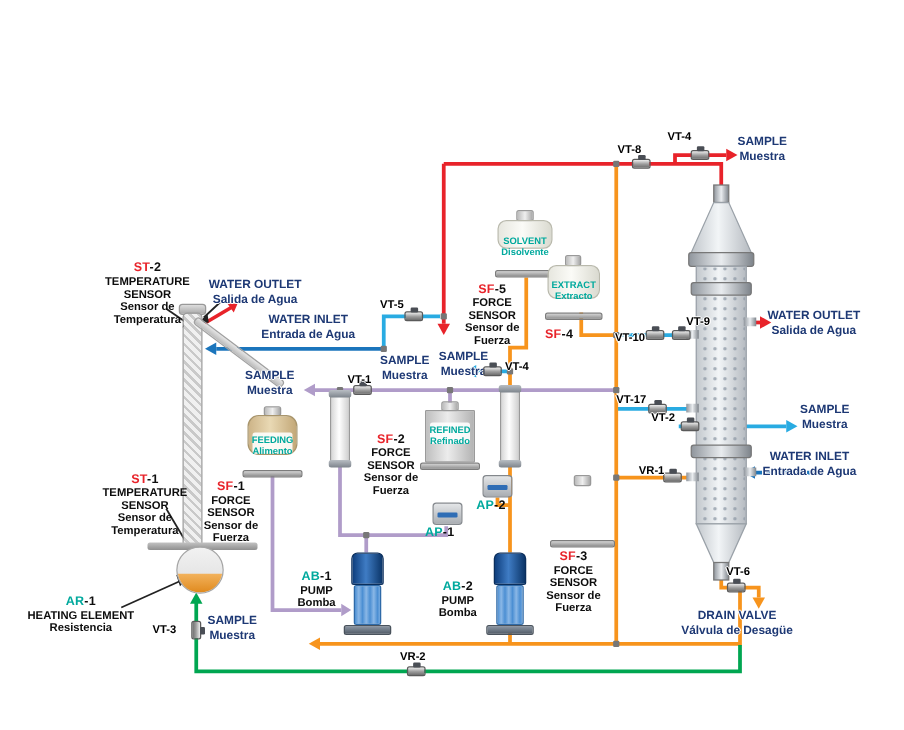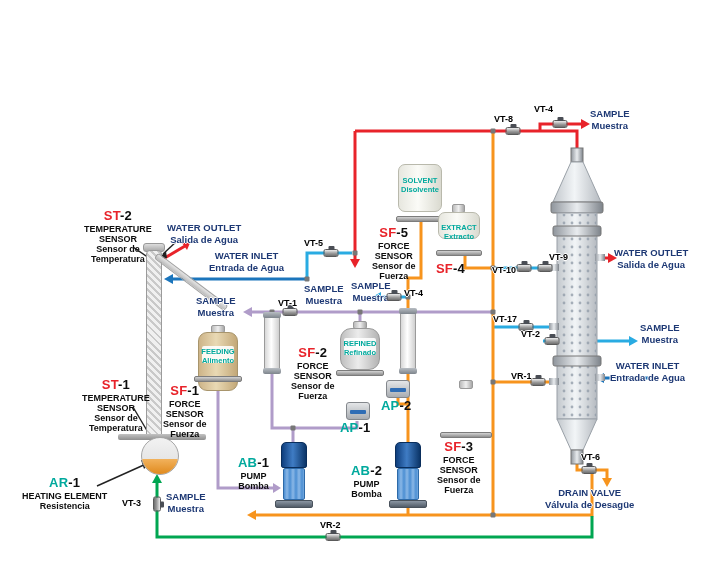--- a/index.html
+++ b/index.html
@@ -11,34 +11,34 @@
   #stage{position:relative;width:723px;height:584px;background:#fff;overflow:hidden}
   #pipes{position:absolute;left:0;top:0;z-index:1}
   .eq{position:absolute;z-index:2}
   .p-red{stroke:var(--red)} .p-blue{stroke:var(--blue)} .p-cyan{stroke:var(--cyan)}
   .p-orange{stroke:var(--orange)} .p-green{stroke:var(--green)} .p-lav{stroke:var(--lavender)}
   .f-red{fill:var(--red)} .f-blue{fill:var(--blue)} .f-cyan{fill:var(--cyan)}
   .f-orange{fill:var(--orange)} .f-green{fill:var(--green)} .f-lav{fill:var(--lavender)}
   .pipe{fill:none;stroke-width:3}
   .ptr{stroke:#222;stroke-width:1.4;fill:none}
   .lbl{position:absolute;z-index:4;font-weight:bold;font-size:9px;line-height:1.12;color:#0d0d0d;text-align:center;white-space:nowrap}
-  .lbl .code{font-size:13px;letter-spacing:.2px}
+  .lbl .code{font-size:10px;letter-spacing:.2px}
   .red{color:var(--red)} .teal{color:var(--teal)}
   .flow{position:absolute;z-index:4;font-weight:bold;font-size:9.5px;line-height:1.25;color:var(--navy);text-align:center;white-space:nowrap;
         text-shadow:0 1px 0 #fff,0 -1px 0 #fff,1px 0 0 #fff,-1px 0 0 #fff}
   .vlabel{position:absolute;z-index:5;font-weight:bold;font-size:9px;color:#000;white-space:nowrap;
         text-shadow:0 1px 0 #fff,0 -1px 0 #fff,1px 0 0 #fff,-1px 0 0 #fff}
   .valve{position:absolute;z-index:5;width:15px;height:8px;background:linear-gradient(180deg,#ececec,#9c9c9c 55%,#6f6f6f);
         border:1px solid #5a5a5a;border-radius:2px;transform:translate(-50%,-50%)}
   .valve::before{content:"";position:absolute;left:50%;top:-4px;width:6px;height:4px;margin-left:-3px;background:#4a4e55;border-radius:1px}
   .valve.vert{transform:translate(-50%,-50%) rotate(90deg)}
   .vessel{position:absolute;z-index:2;border:1px solid #b9b9ac;border-radius:7px;
         background:linear-gradient(90deg,#e7e7df,#fbfbf7 45%,#dadad0)}
   .vessel.tan{background:linear-gradient(90deg,#cdb488,#e9d9b4 45%,#c3a878);border-color:#a8956c;border-radius:9px}
-  .vessel.gray{background:linear-gradient(90deg,#bfbfbf,#ececec 45%,#b3b3b3);border-color:#9a9a9a;border-radius:11px}
+  .vessel.gray{background:linear-gradient(90deg,#bfbfbf,#ececec 45%,#b3b3b3);border-color:#9a9a9a;border-radius:1px}
   .vessel .band{position:absolute;left:3px;right:3px;height:17px;background:rgba(255,255,255,.88);border-radius:2px}
   .vessel .vlbl{position:absolute;left:0;right:0;text-align:center;color:var(--teal);font-weight:bold;font-size:7.5px;line-height:1.2}
   .neck{position:absolute;z-index:2;background:linear-gradient(90deg,#bbb,#efefef,#a8a8a8);border:1px solid #999;border-radius:2px}
   .platform{position:absolute;z-index:2;background:linear-gradient(180deg,#d3d3d3,#8f8f8f);border:1px solid #7c7c7c;border-radius:2px}
   .rotameter{position:absolute;z-index:3;width:16px;background:linear-gradient(90deg,#d7d7d7,#fff 45%,#cfcfcf);border:1px solid #9a9a9a;border-radius:3px}
   .rotameter::before,.rotameter::after{content:"";position:absolute;left:-2px;right:-2px;height:6px;background:linear-gradient(180deg,#b8bdc3,#7d848c);border-radius:2px}
   .rotameter::before{top:-3px} .rotameter::after{bottom:-3px}
   .pump-motor{position:absolute;z-index:2;background:linear-gradient(90deg,#0e3e7d,#3f7cc4 45%,#0b3568);border:1px solid #0a2e5c;border-radius:5px 5px 2px 2px}
   .pump-body{position:absolute;z-index:2;background:repeating-linear-gradient(90deg,#4c8fd3 0,#8ab7e6 3px,#4c8fd3 6px);border:1px solid #2e6aa8;border-radius:2px}
   .pump-base{position:absolute;z-index:2;background:linear-gradient(180deg,#8b96a3,#525c68);border:1px solid #49525c;border-radius:2px}
@@ -177,39 +177,39 @@
     <rect x="4" y="124" width="10" height="7" fill="url(#gm)"></rect>
     <rect x="4" y="183" width="10" height="7" fill="url(#gm)"></rect>
     <rect x="4" y="238" width="10" height="7" fill="url(#gm)"></rect>
     <rect x="50" y="114" width="10" height="7" fill="url(#gm)"></rect>
     <rect x="50" y="234" width="10" height="7" fill="url(#gm)"></rect>
     <path d="M12,279 L52,279 L38,310 L26,310 Z" fill="url(#gl)" stroke="#9aa1a8"></path>
     <rect x="26" y="310" width="12" height="14" fill="url(#gm)" stroke="#777"></rect>
   </svg>
 
   <div class="neck" style="left:413px;top:168px;width:14px;height:9px"></div>
-  <div class="vessel" style="left:398px;top:164px;width:44px;height:48px">
+  <div class="vessel" style="left:398px;top:176px;width:44px;height:23px">
     <div class="vlbl" style="top:11px">
       <div>SOLVENT</div>
       <div>Disolvente</div>
     </div>
   </div>
   <div class="platform" style="left:396px;top:216px;width:48px;height:6px"></div>
 
   <div class="neck" style="left:452px;top:204px;width:13px;height:9px"></div>
   <div class="vessel" style="left:438px;top:212px;width:42px;height:27px">
     <div class="vlbl" style="top:10px">
       <div>EXTRACT</div>
       <div>Extracto</div>
     </div>
   </div>
   <div class="platform" style="left:436px;top:250px;width:46px;height:6px"></div>
 
   <div class="neck" style="left:211px;top:325px;width:14px;height:8px"></div>
-  <div class="vessel tan" style="left:198px;top:332px;width:40px;height:59px">
+  <div class="vessel tan" style="left:198px;top:332px;width:40px;height:32px">
     <div class="band" style="top:13px"></div>
     <div class="vlbl" style="top:14px">
       <div>FEEDING</div>
       <div>Alimento</div>
     </div>
   </div>
   <div class="platform" style="left:194px;top:376px;width:48px;height:6px"></div>
 
   <div class="neck" style="left:353px;top:321px;width:14px;height:8px"></div>
   <div class="vessel gray" style="left:340px;top:328px;width:40px;height:42px">

